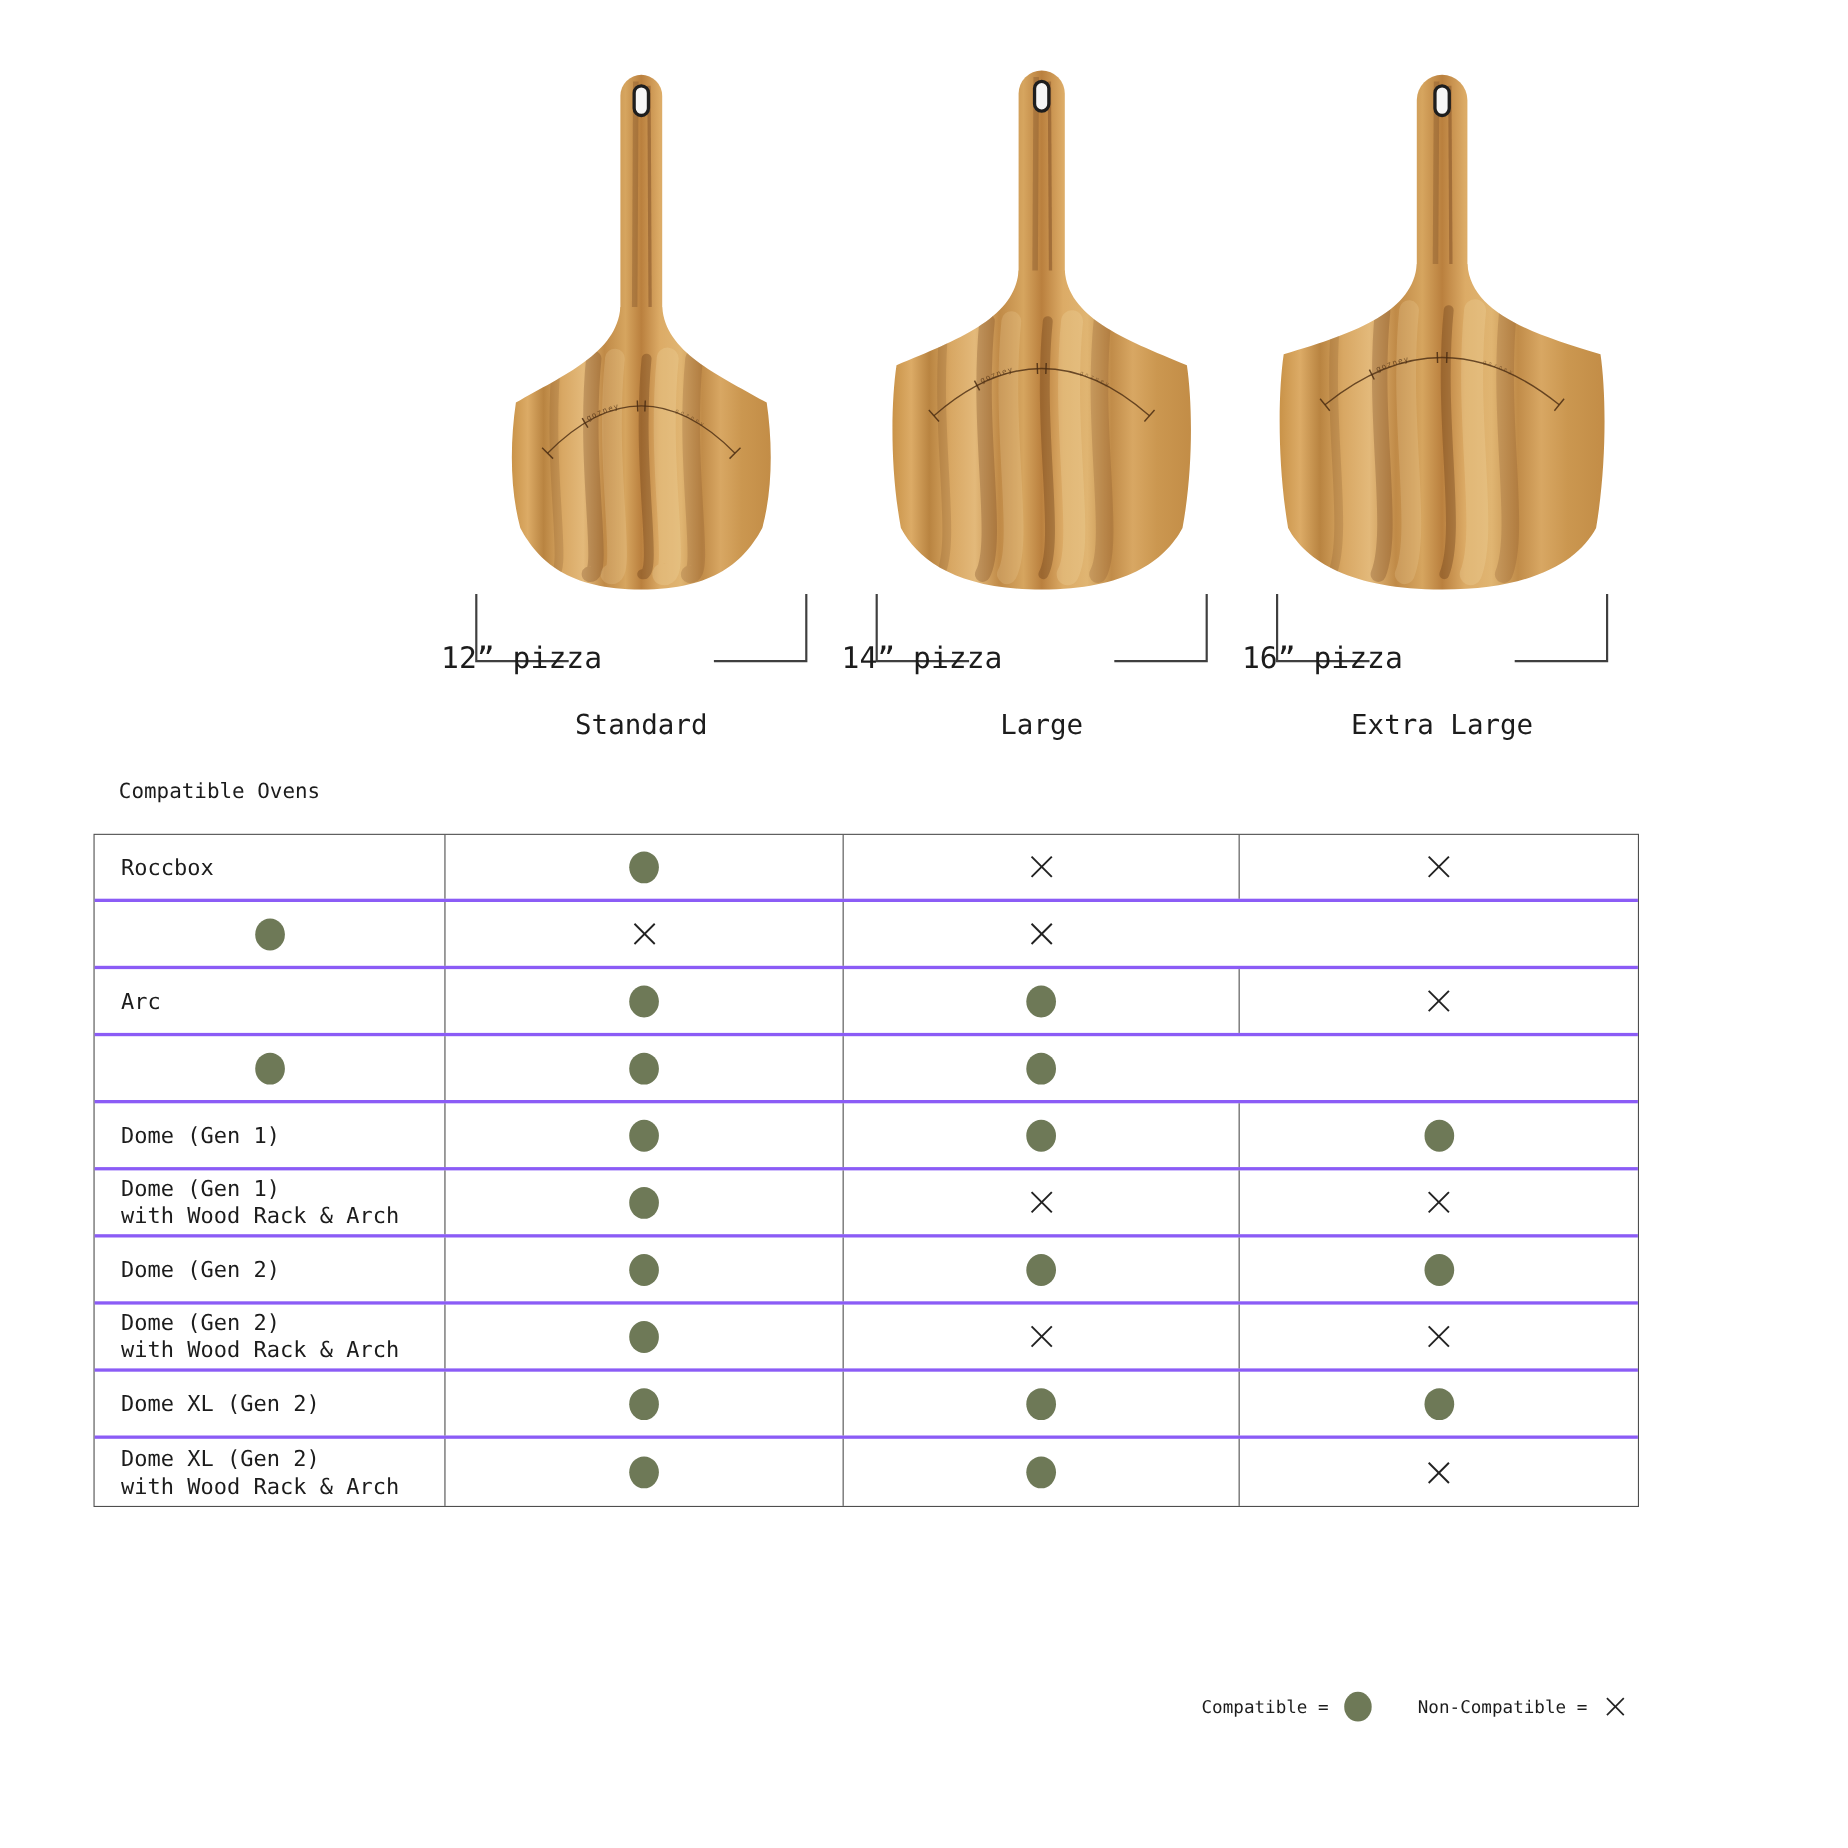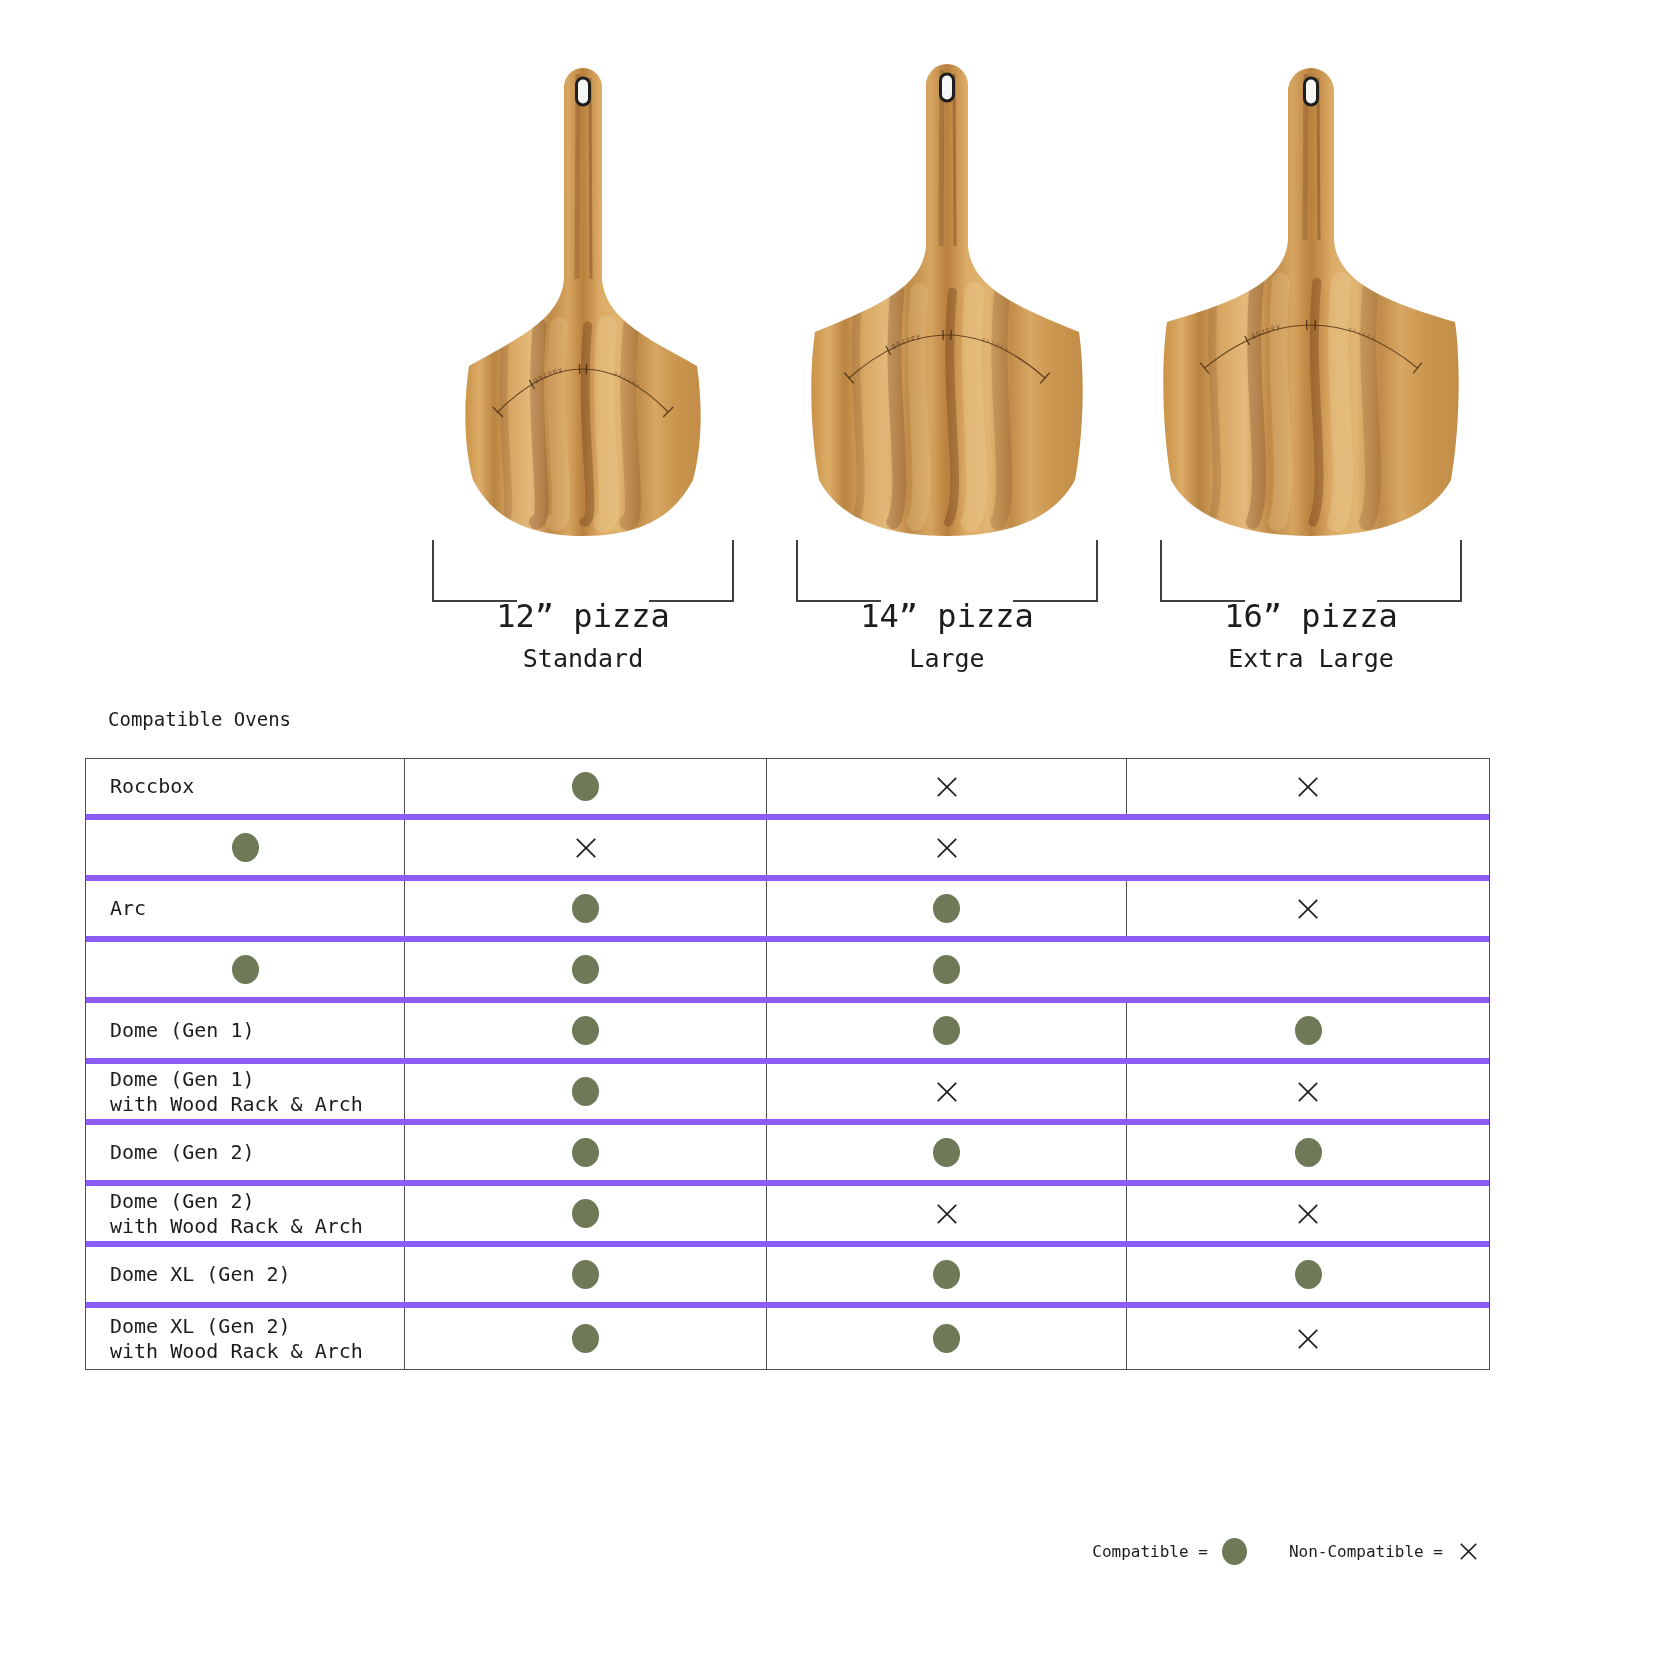--- a/index.html
+++ b/index.html
@@ -8,31 +8,31 @@
   .stage { position:relative; width:1680px; height:1680px; background:#fff; overflow:hidden; }
 
   
   .peel-col { position:absolute; top:0; width:364px; height:700px; }
   .peel-col.c0 { left:401px; }
   .peel-col.c1 { left:765px; }
   .peel-col.c2 { left:1129px; }
   .peel-figure { position:absolute; top:0; left:0; width:364px; text-align:center; }
   .bracket-wrap { position:absolute; left:30px; top:538px; width:304px; height:70px; }
   .bracket-wrap svg path { stroke:#3f3f3f; stroke-width:2; fill:none; }
-  .pizza-size-label { position:absolute; left:0; top:602px; width:364px; height:28px;
-    line-height:28px; text-align:center; font-size:32px; }
+  .pizza-size-label { position:absolute; left:0; top:585px; width:364px; height:28px;
+    line-height:28px; text-align:left; font-size:27px; }
   .size-name-label { position:absolute; left:0; top:644px; width:364px; height:30px;
     line-height:30px; text-align:center; font-size:25px; }
 
   
   .table-heading { position:absolute; left:108px; top:708px; font-size:19px; }
   .compat-table { position:absolute; left:85px; top:758px; width:1405px;
     border:1px solid #4f4f4f; background:#fff; }
   .crow { display:grid; grid-template-columns:318px 362px 360px 1fr; height:61px; }
-  .crow:not(:last-child) { border-bottom:6px solid #8b5cf6; }
+  .crow:not(:last-child) { border-bottom:3px solid #8b5cf6; }
   .cell { display:flex; flex-direction:column; justify-content:center; }
   .cell + .cell { border-left:1px solid #4f4f4f; }
   .label-cell { padding-left:24px; font-size:20px; line-height:25px; }
   .marker-cell { align-items:center; }
   .dot { display:inline-block; width:27px; height:29px; border-radius:50%; background:#6e7957; }
   .xmark line { stroke:#222222; stroke-width:1.6; stroke-linecap:butt; }
 
   
   .legend { position:absolute; top:1538px; right:200px; display:flex; align-items:center; gap:42px;
     font-size:16px; }

